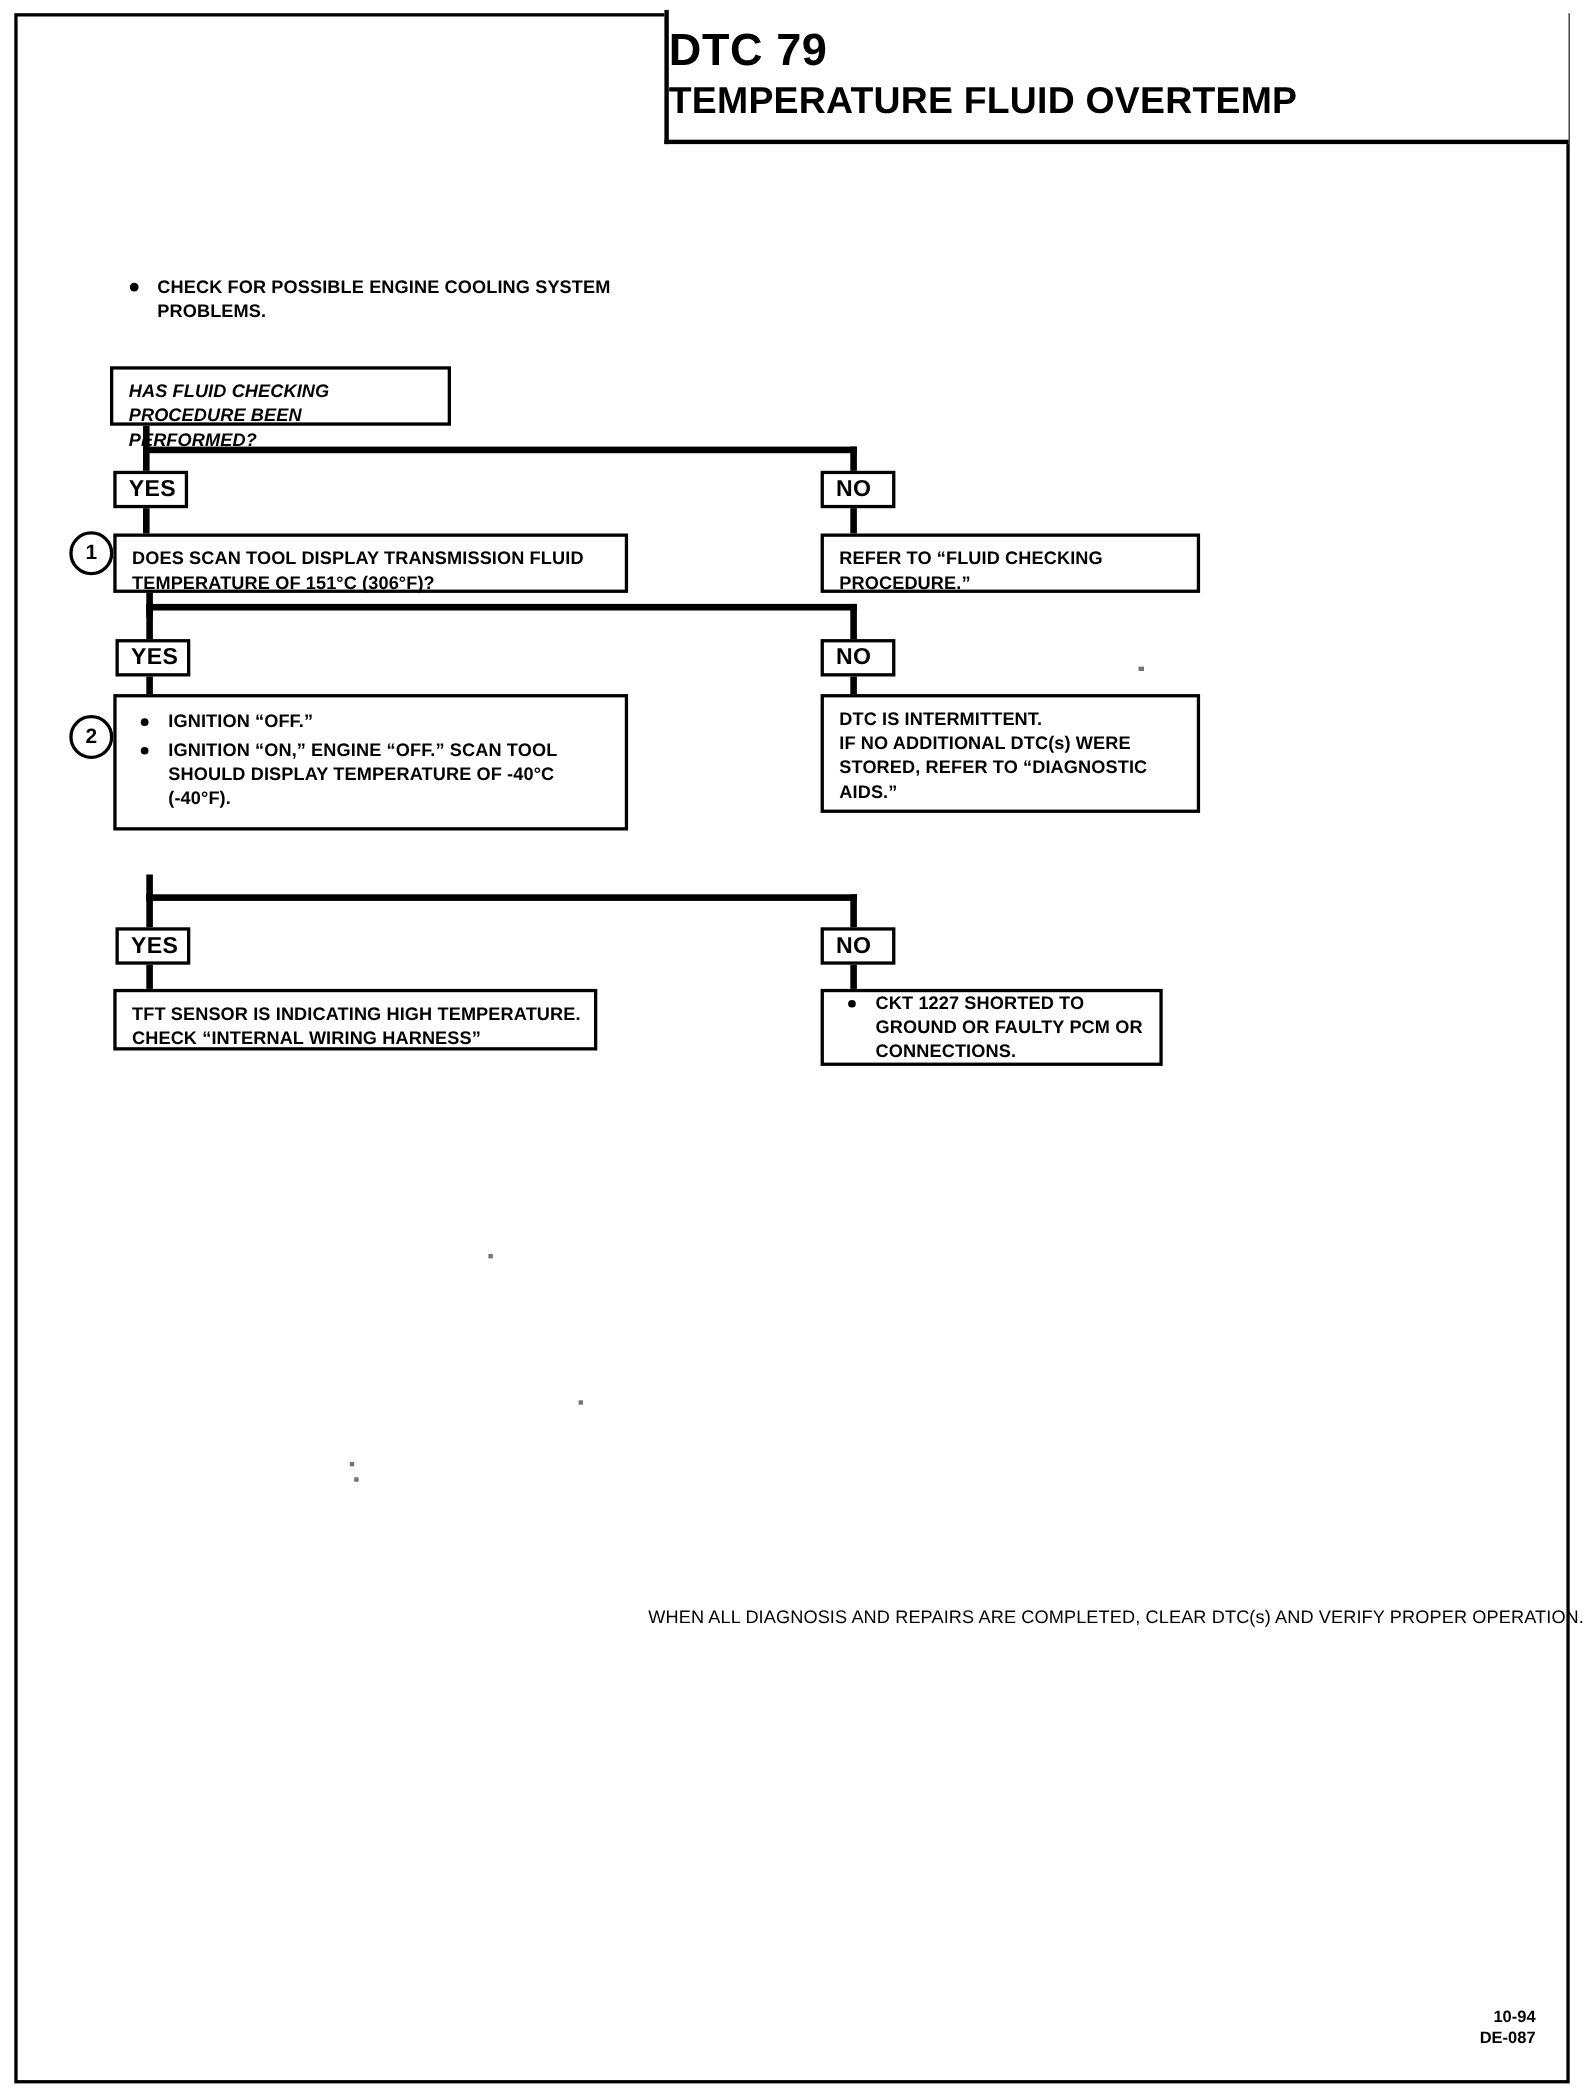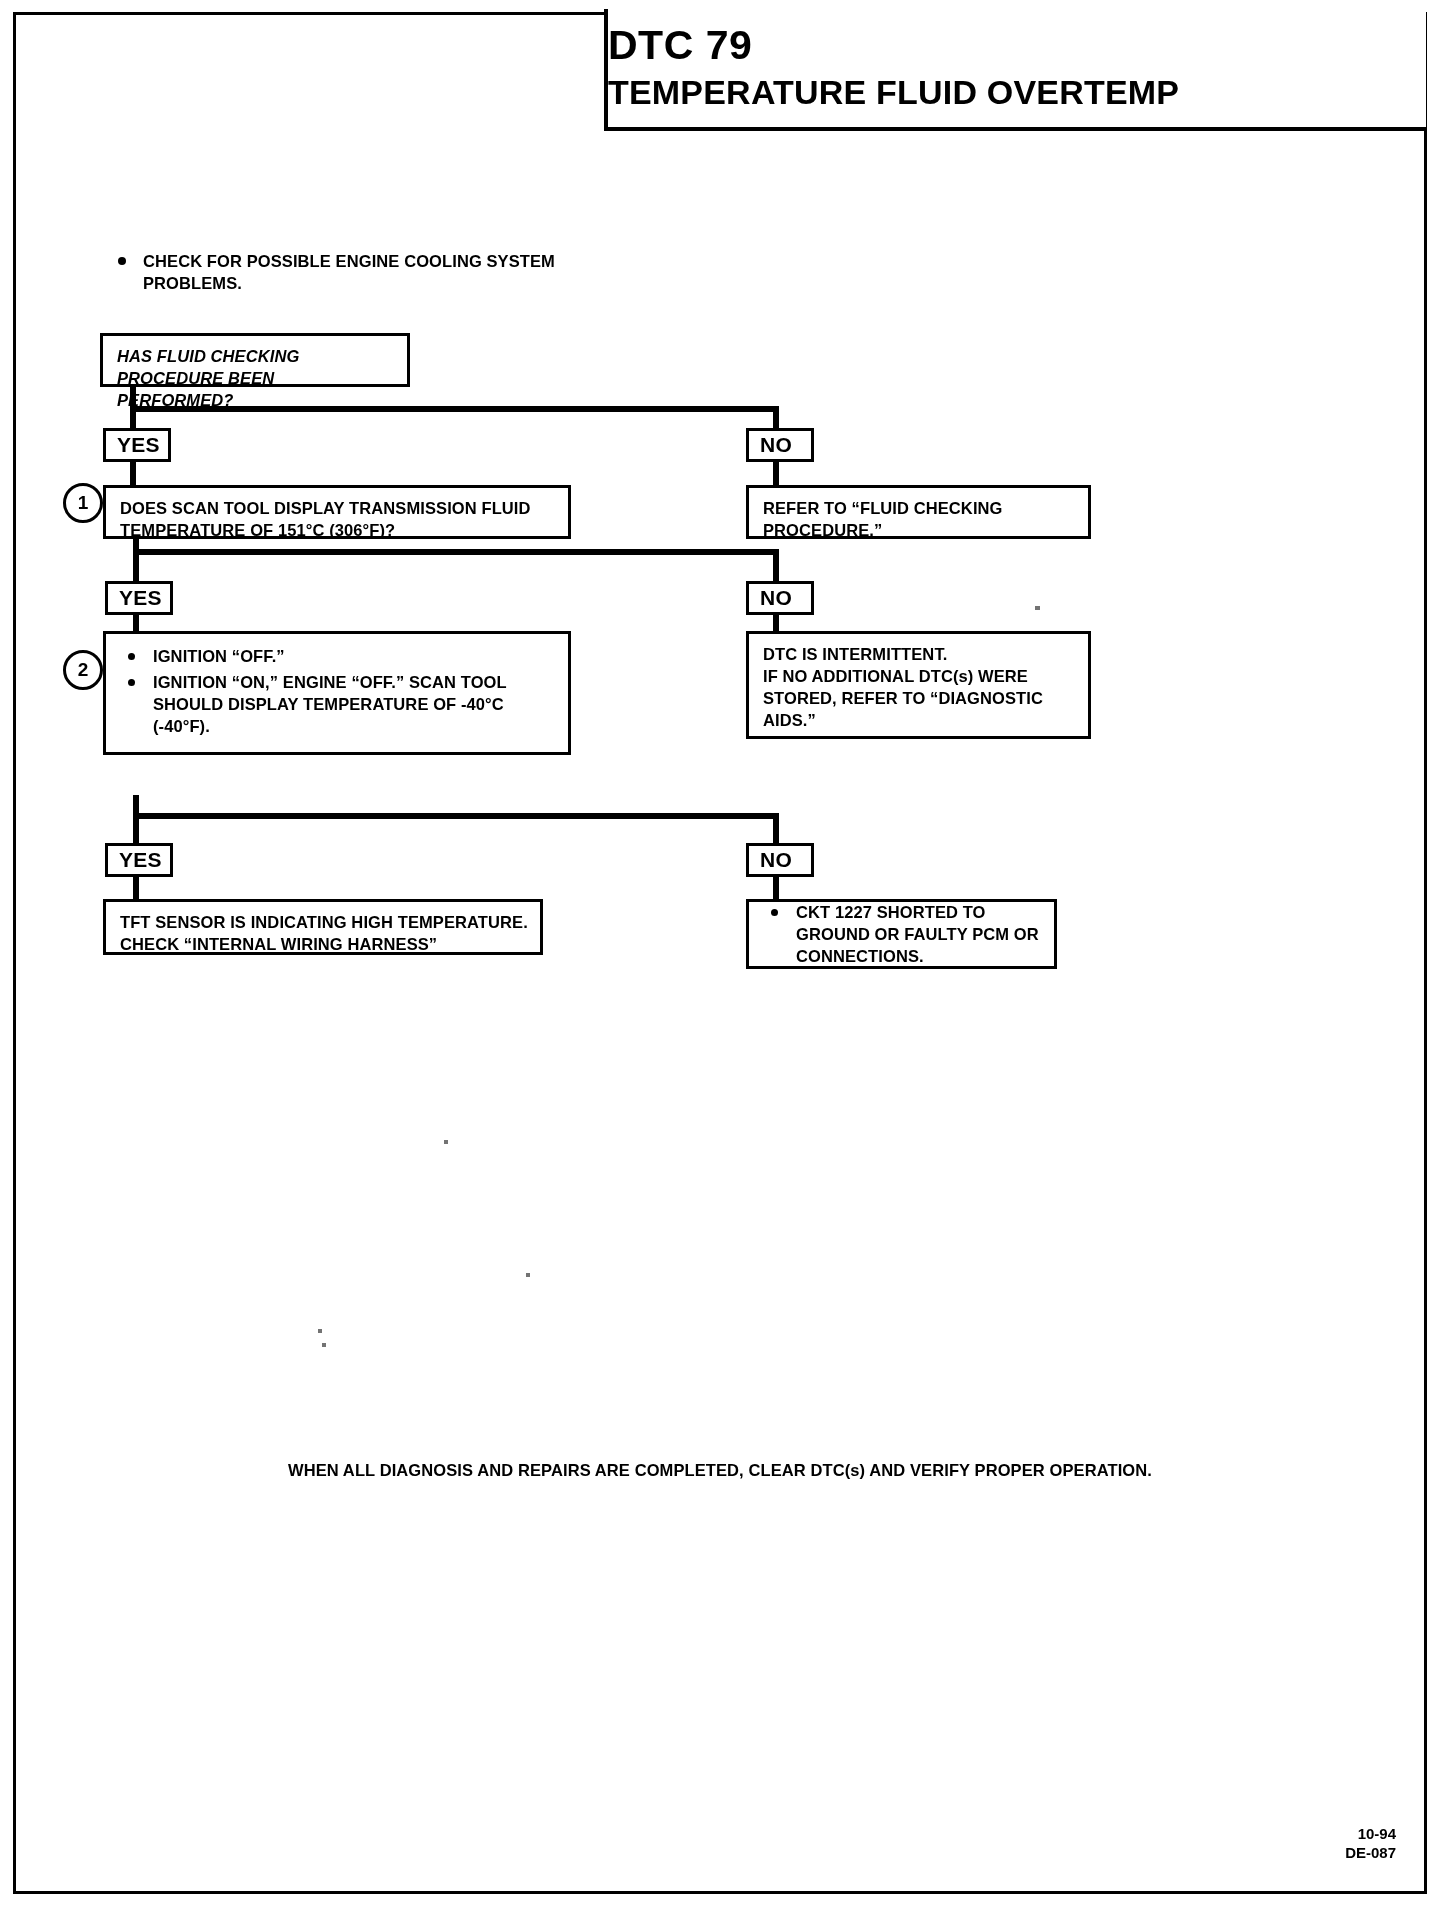--- a/index.html
+++ b/index.html
@@ -145,23 +145,23 @@
     height: 8px;
     background: #000;
     border-radius: 50%;
   }
 
   
   .footer-note {
     position: absolute;
     left: 0;
     right: 0;
-    text-align: center;
+    text-align: right;
     font-size: 16.5px;
-    font-weight: bold;
+    font-weight: normal;
     letter-spacing: 0.1px;
   }
   .page-code {
     position: absolute;
     right: 44px;
     text-align: right;
     font-size: 15px;
     font-weight: bold;
     line-height: 1.25;
   }

